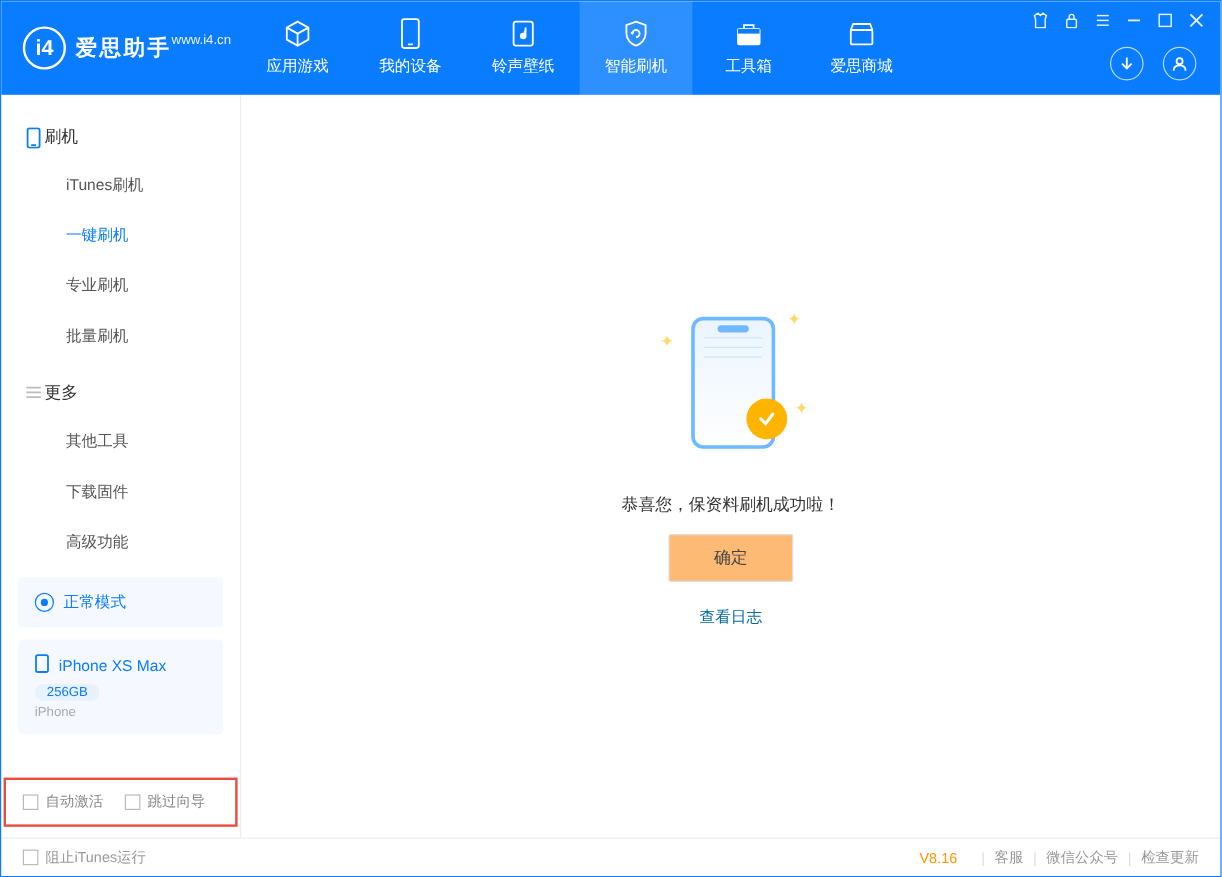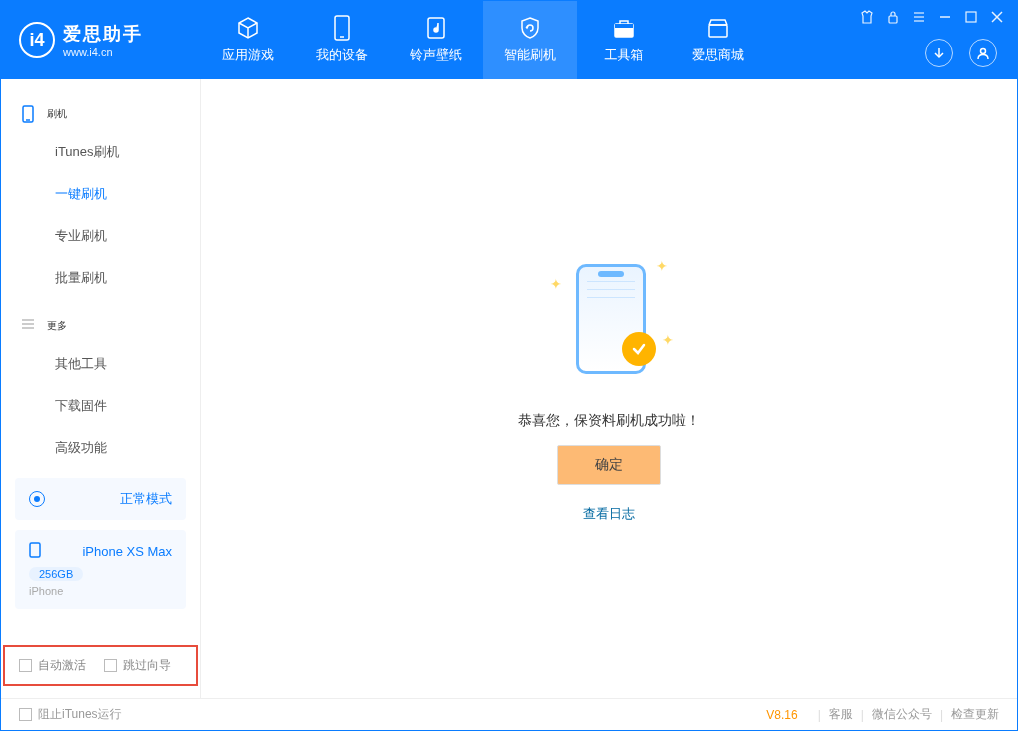--- a/index.html
+++ b/index.html
@@ -1,45 +1,45 @@
 <!DOCTYPE html>
 <html><head>
 <meta charset="utf-8">
 <style>
 * { margin: 0; padding: 0; box-sizing: border-box; font-family: "Microsoft YaHei", Arial, sans-serif; }
 body { background: #fff; width: 1018px; height: 731px; overflow: hidden; border: 1px solid #0a7cff; }
 
 .header { background: linear-gradient(to bottom, #0a7cff, #0a7cff); height: 78px; display: flex; align-items: center; color: #fff; position: relative; }
 .logo-area { display: flex; align-items: center; padding-left: 18px; width: 200px; }
 .logo-circle { width: 36px; height: 36px; border: 2px solid #fff; border-radius: 50%; display: flex; align-items: center; justify-content: center; font-weight: bold; font-size: 18px; margin-right: 8px; }
-.logo-text { display: flex; flex-direction: column; }
+.logo-text { display: flex; flex-direction: row; }
 .logo-cn { font-size: 18px; font-weight: bold; letter-spacing: 2px; }
 .logo-en { font-size: 11px; opacity: 0.9; }
 
 .nav-tabs { display: flex; height: 100%; }
 .nav-tab { width: 94px; display: flex; flex-direction: column; align-items: center; justify-content: center; cursor: pointer; font-size: 13px; gap: 6px; }
 .nav-tab.active { background: rgba(255,255,255,0.15); }
 .nav-icon { width: 24px; height: 24px; display: flex; align-items: center; justify-content: center; }
 
 .header-right { position: absolute; right: 12px; top: 8px; display: flex; gap: 10px; align-items: center; }
 .header-right-bottom { position: absolute; right: 20px; bottom: 12px; display: flex; gap: 16px; align-items: center; }
 .win-btn { width: 16px; height: 16px; display: flex; align-items: center; justify-content: center; cursor: pointer; opacity: 0.9; }
 .circle-btn { width: 28px; height: 28px; border: 1.5px solid rgba(255,255,255,0.7); border-radius: 50%; display: flex; align-items: center; justify-content: center; cursor: pointer; }
 
 .body-area { display: flex; height: calc(100% - 78px - 32px); }
 .sidebar { width: 200px; border-right: 1px solid #eee; padding-top: 16px; display: flex; flex-direction: column; }
 .side-section { padding: 0 0 8px 0; }
-.side-head { display: flex; align-items: flex-end; gap: 10px; padding: 10px 20px; font-size: 10px; color: #333; }
+.side-head { display: flex; align-items: center; padding: 10px 20px; font-size: 14px; color: #333; }
 .side-head .icon { width: 16px; height: 16px; color: #0a7cff; }
 .side-item { padding: 12px 20px 12px 54px; font-size: 13px; color: #555; cursor: pointer; }
 .side-item.active { color: #0a7cff; }
 
 .device-blocks { margin-top: auto; padding: 0 14px 14px 14px; }
 .dev-card { background: #f5f9ff; border-radius: 4px; padding: 12px 14px; margin-bottom: 10px; font-size: 13px; }
-.dev-card .row1 { display: flex; align-items: center; gap: 8px; color: #0a7cff; font-weight: 500; justify-content: space-between; }
+.dev-card .row1 { display: flex; align-items: center; gap: 8px; color: #0a7cff; font-weight: 500; }
 .dev-card .storage { display: inline-block; background: #e8f2ff; color: #0a7cff; border-radius: 10px; padding: 1px 10px; font-size: 11px; margin-top: 6px; }
 .dev-card .sub { color: #aaa; font-size: 11px; margin-top: 4px; }
 .mode-icon { width: 16px; height: 16px; border: 1.5px solid #0a7cff; border-radius: 50%; position: relative; }
 .mode-icon::after { content: ""; position: absolute; width: 6px; height: 6px; background: #0a7cff; border-radius: 50%; top: 3.5px; left: 3.5px; }
 
 .checkbox-row { border: 2px solid #e74c3c; padding: 10px 14px; display: flex; gap: 18px; font-size: 12px; color: #888; margin: 12px 2px; }
 .cb { display: flex; align-items: center; gap: 6px; cursor: pointer; }
 .cb-box { width: 13px; height: 13px; border: 1px solid #bbb; }
 
 .main { flex: 1; display: flex; flex-direction: column; align-items: center; justify-content: center; position: relative; }

